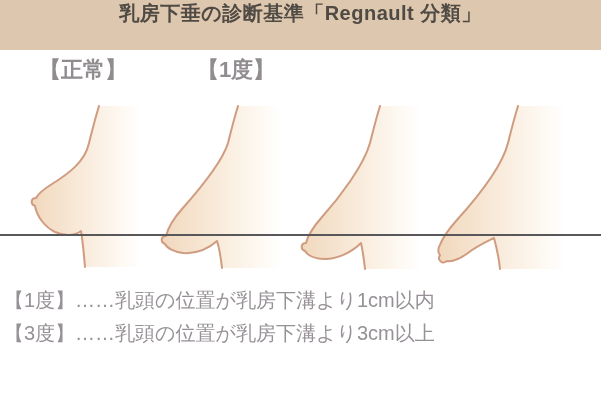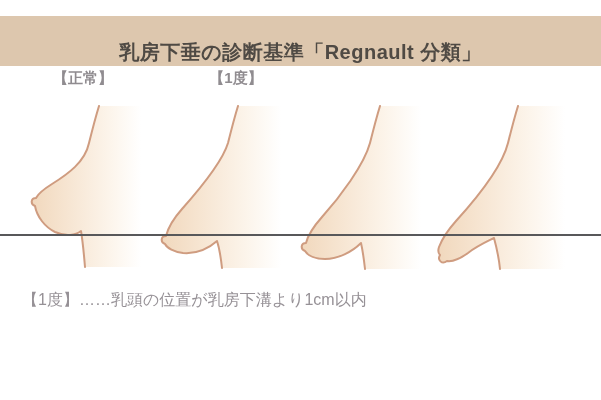--- a/index.html
+++ b/index.html
@@ -4,44 +4,44 @@
 <style>
   html,body{margin:0;padding:0;background:#fff;}
   .stage{
     position:relative;width:601px;height:400px;overflow:hidden;background:#fff;
     font-family:"Liberation Sans","DejaVu Sans",sans-serif;
   }
   
   .header{
     position:absolute;left:0;top:0;width:601px;height:50px;
     background:var(--header_bg,#ddc7ae);
-    display:flex;align-items:flex-end;justify-content:center;margin-top:16px;
+    display:flex;align-items:flex-start;justify-content:center;
   }
   .header .title{
     color:var(--title_text,#4f4a44);font-size:20px;font-weight:bold;letter-spacing:.5px;
   }
   
   .col-label{
-    position:absolute;top:69px;transform:translateX(-50%);
-    color:var(--label_text,#908c90);font-size:15px;font-weight:bold;white-space:nowrap;
+    position:absolute;top:55px;transform:translateX(-50%);
+    color:var(--label_text,#908c90);font-size:22px;font-weight:bold;white-space:nowrap;
   }
   
   .fig{position:absolute;top:105px;width:150px;height:165px;}
   .fig path.outline{fill:none;stroke:var(--outline,#cf9c80);stroke-width:2;stroke-linecap:round;stroke-linejoin:round;}
   .fig path.body{fill:url(#skinGrad);stroke:none;}
   
   .fold-line{
     position:absolute;left:0;top:234px;width:601px;height:2px;
     background:var(--fold_line,#58585a);
   }
   
   .notes{
-    position:absolute;left:22px;top:284px;
+    position:absolute;left:4px;top:284px;
     color:var(--note_text,#97929
-6);font-size:16px;line-height:32.5px;white-space:nowrap;
+6);font-size:20px;line-height:32.5px;white-space:nowrap;
   }
   .notes div{color:var(--note_text,#969196);}
 </style>
 </head>
 <body>
 
 <div class="stage">
 
   <div class="header">
     <span class="title">乳房下垂の診断基準「Regnault 分類」</span>
@@ -78,15 +78,16 @@
 
   <svg class="fig" style="left:424px" viewBox="0 0 150 165">
     <path class="body" d="M94,1 C90,14 87,26 84,38 C78,62 52,94 32,116 C24,125 18,134 15,142 C14,145 14,148 16,150 C13,155 18,160 23,156 C29,157 37,153 44,148 C53,141 62,137 70,133 C73,144 75,154 76,164 L141,164 L141,1 Z"></path>
     <path class="outline" d="M94,1 C90,14 87,26 84,38 C78,62 52,94 32,116 C24,125 18,134 15,142 C14,145 14,148 16,150 C13,155 18,160 23,156 C29,157 37,153 44,148 C53,141 62,137 70,133 C73,144 75,154 76,164"></path>
   </svg>
 
   <div class="fold-line"></div>
 
   <div class="notes">
     <div>【1度】……乳頭の位置が乳房下溝より1cm以内</div>
+    <div>【3度】……乳頭の位置が乳房下溝より3cm以上</div>
   </div>
 
 </div>
 
 </body></html>

